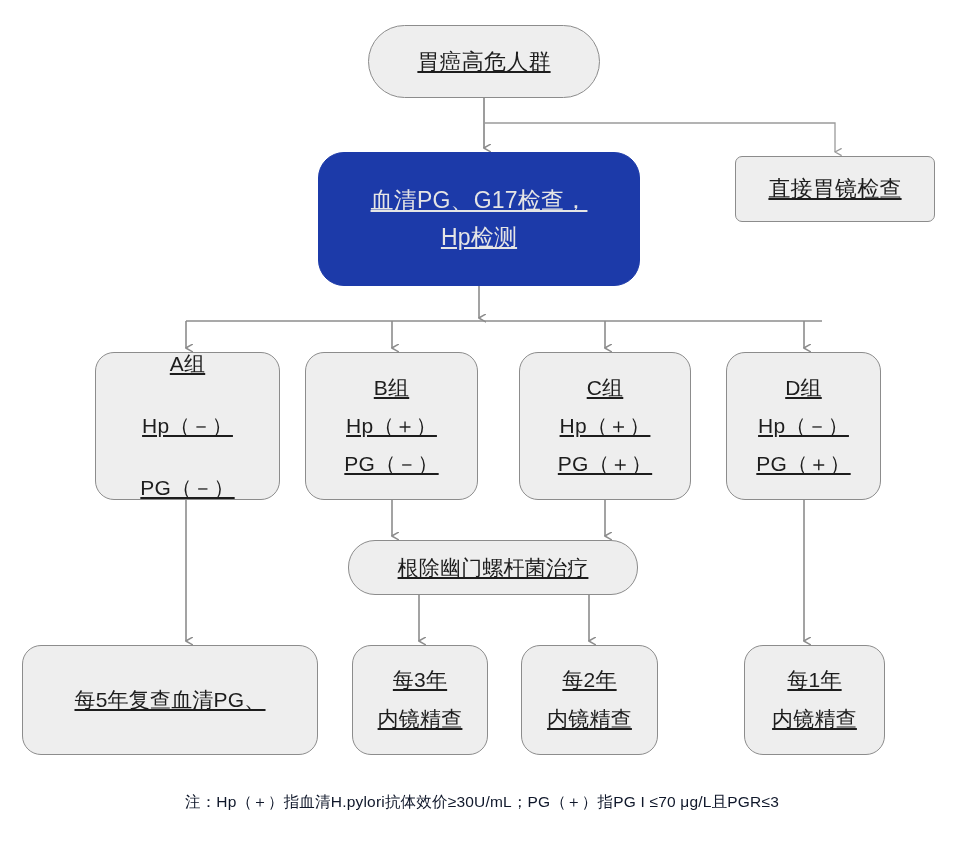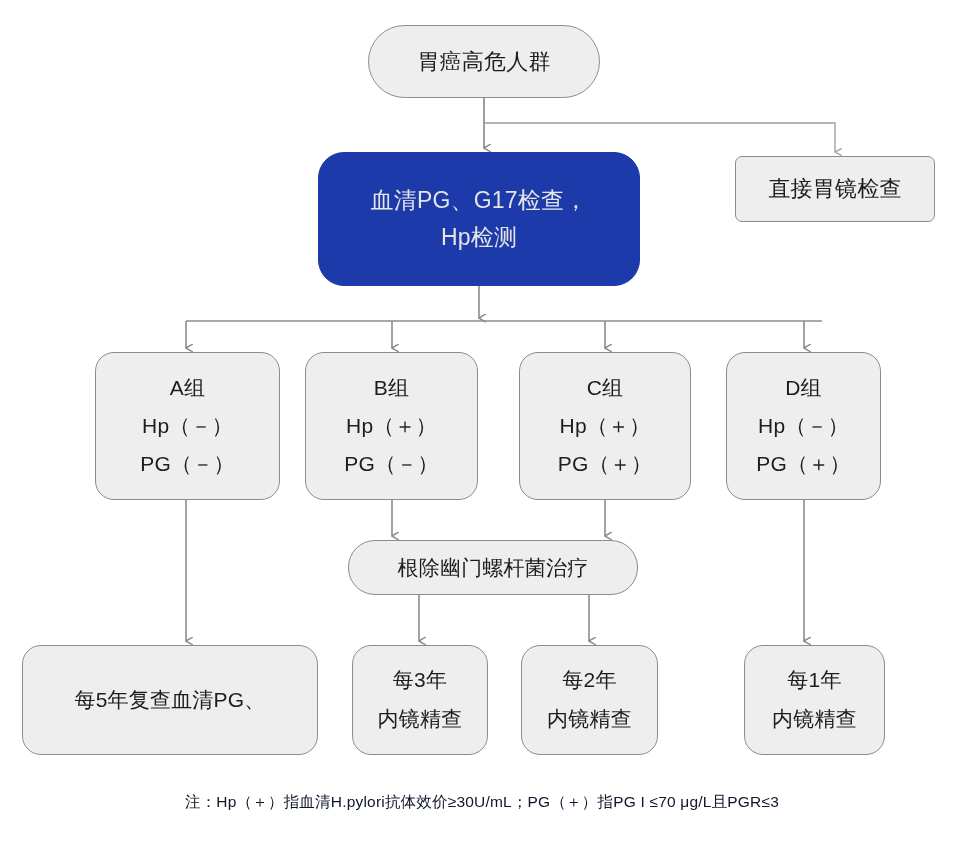--- a/index.html
+++ b/index.html
@@ -19,42 +19,42 @@
     display:flex;flex-direction:column;
     align-items:center;justify-content:center;
     background:#eeeeee;
     border:1.6px solid #8c8c8c;
     color:#1d1d1d;
     text-align:center;
     line-height:1.52;
     letter-spacing:.2px;
     z-index:2;
   }
-  .node .ln{display:block;white-space:nowrap;}
+  .node .ln{display:block;white-space:nowrap;text-decoration:underline;}
 
   
   #n-pop{
     left:368px;top:25px;width:232px;height:73px;
     border-radius:37px;font-size:22px;
   }
   #n-serum{
     left:318px;top:152px;width:322px;height:134px;
     border-radius:26px;
     background:#1c3aa9;border-color:#1c3aa9;color:#e5e5e5;
     font-size:23px;line-height:1.62;
   }
   #n-direct{
     left:735px;top:156px;width:200px;height:66px;
     border-radius:7px;font-size:22px;justify-content:center;
   }
 
   .grp{
     top:352px;height:148px;border-radius:19px;font-size:21px;line-height:1.82;
   }
-  #g-a{left:95px;width:185px;}
+  #g-a{left:95px;width:185px;gap:24px;}
   #g-b{left:305px;width:173px;}
   #g-c{left:519px;width:172px;}
   #g-d{left:726px;width:155px;}
 
   #n-erad{
     left:348px;top:540px;width:290px;height:55px;
     border-radius:27px;font-size:21px;
   }
 
   .bot{top:645px;height:110px;border-radius:19px;font-size:21px;line-height:1.85;}

